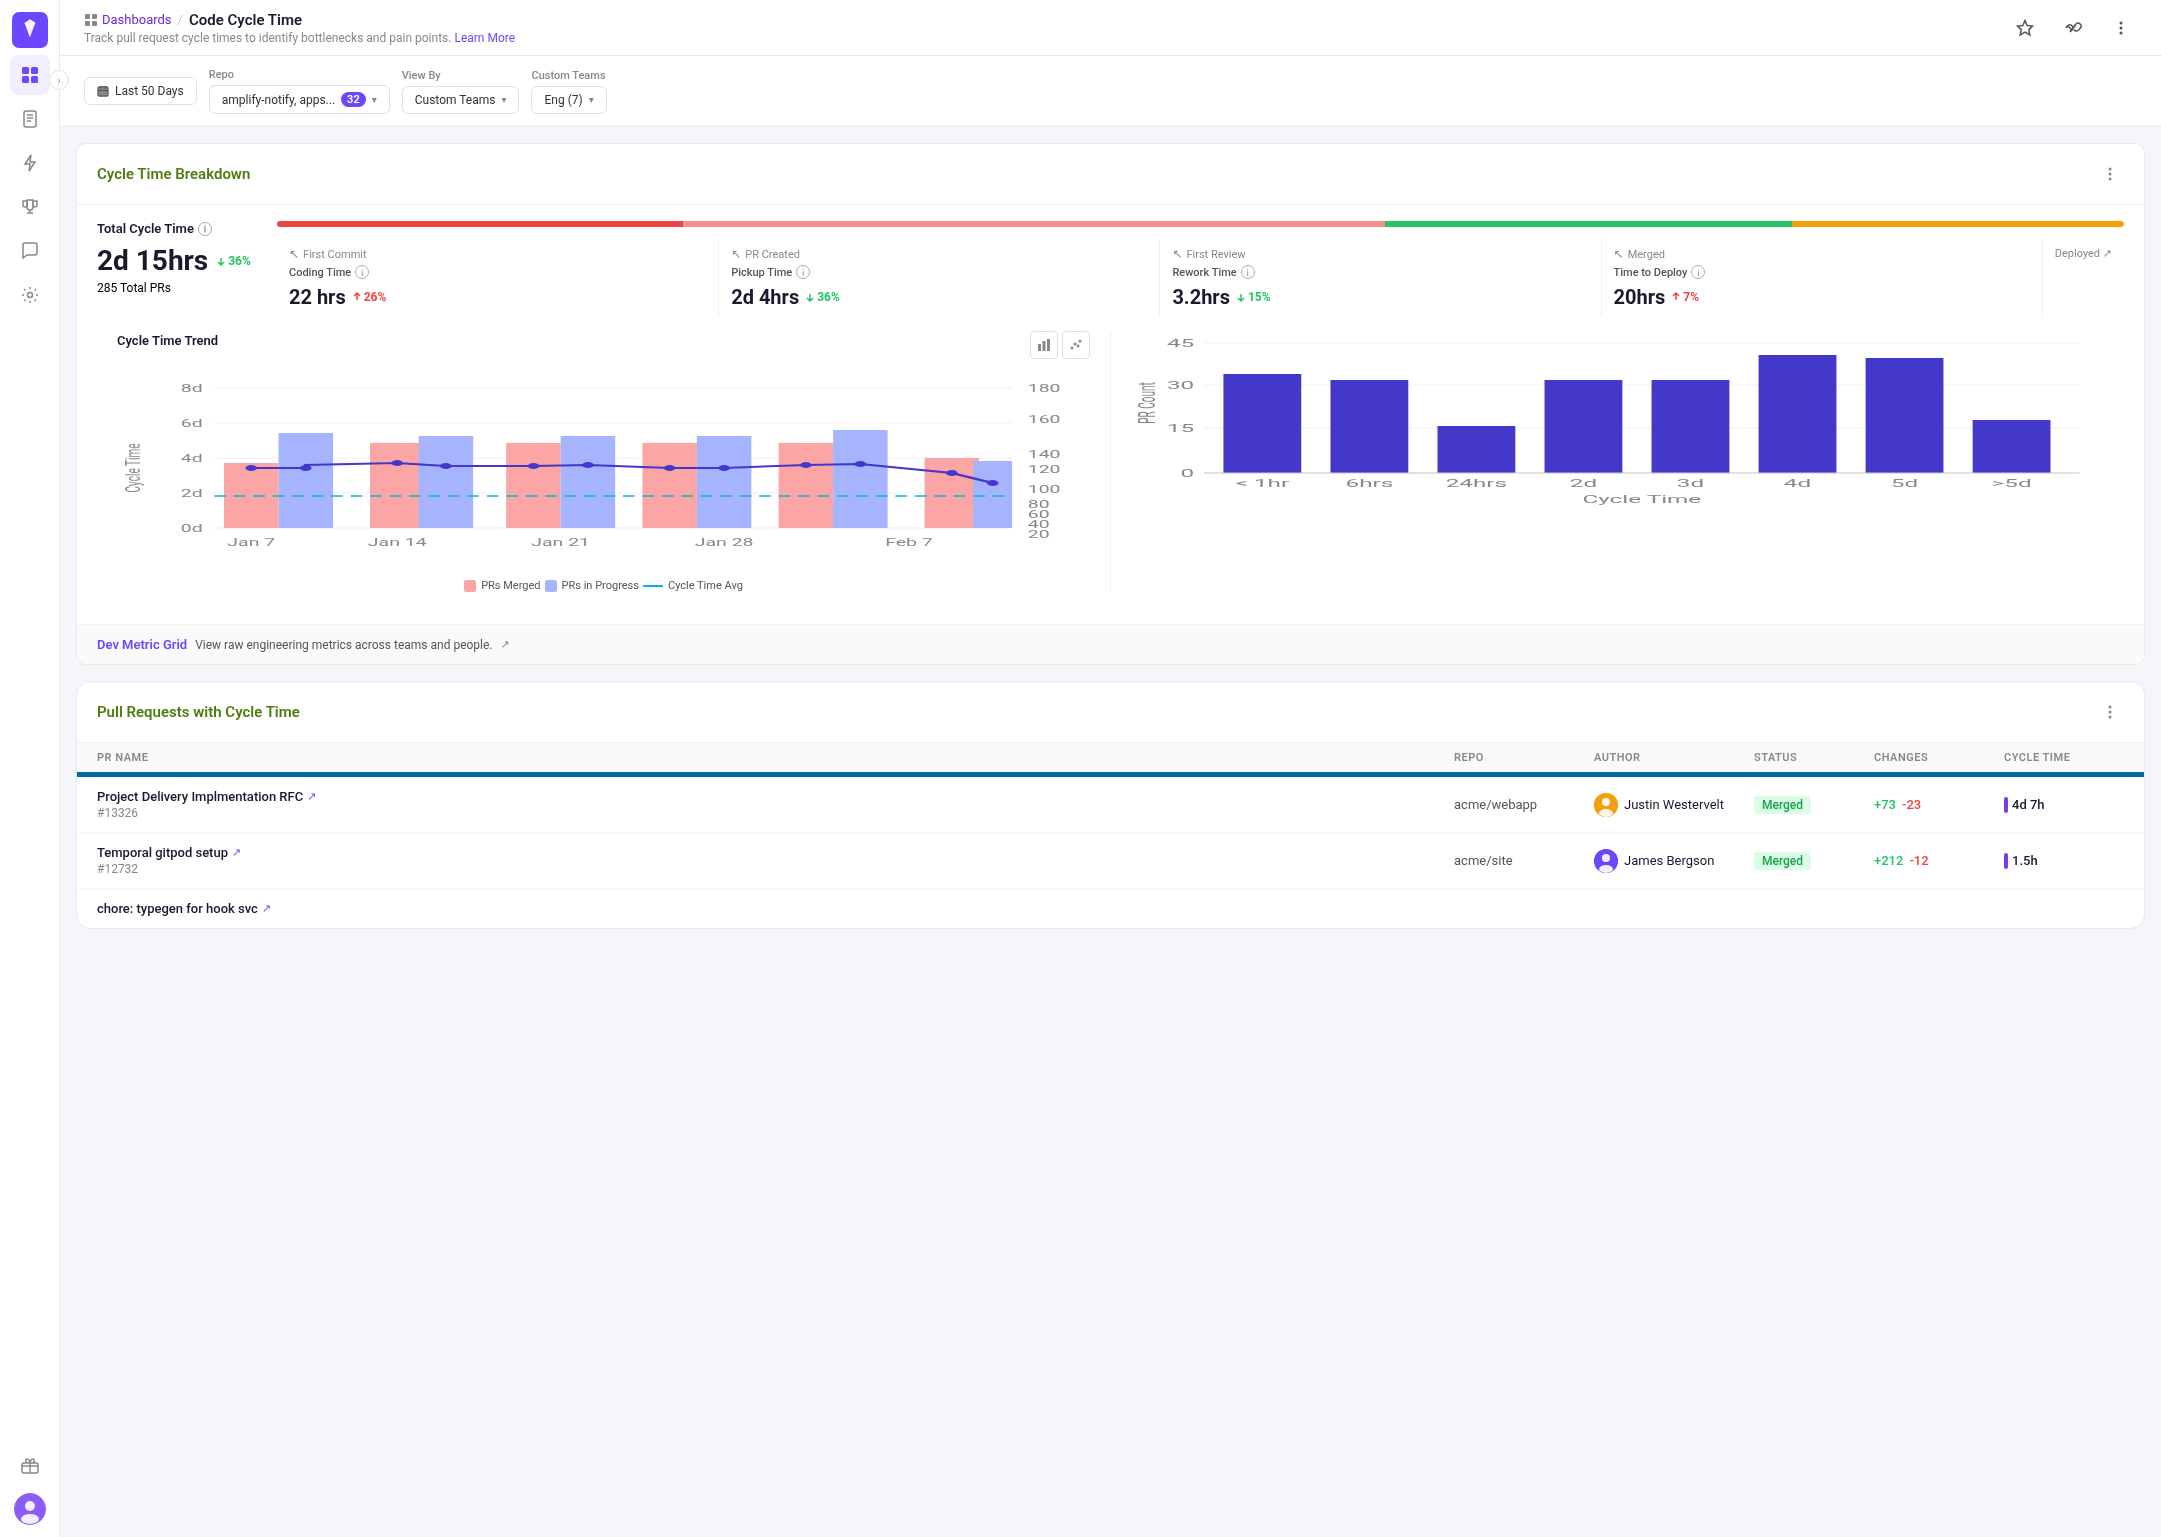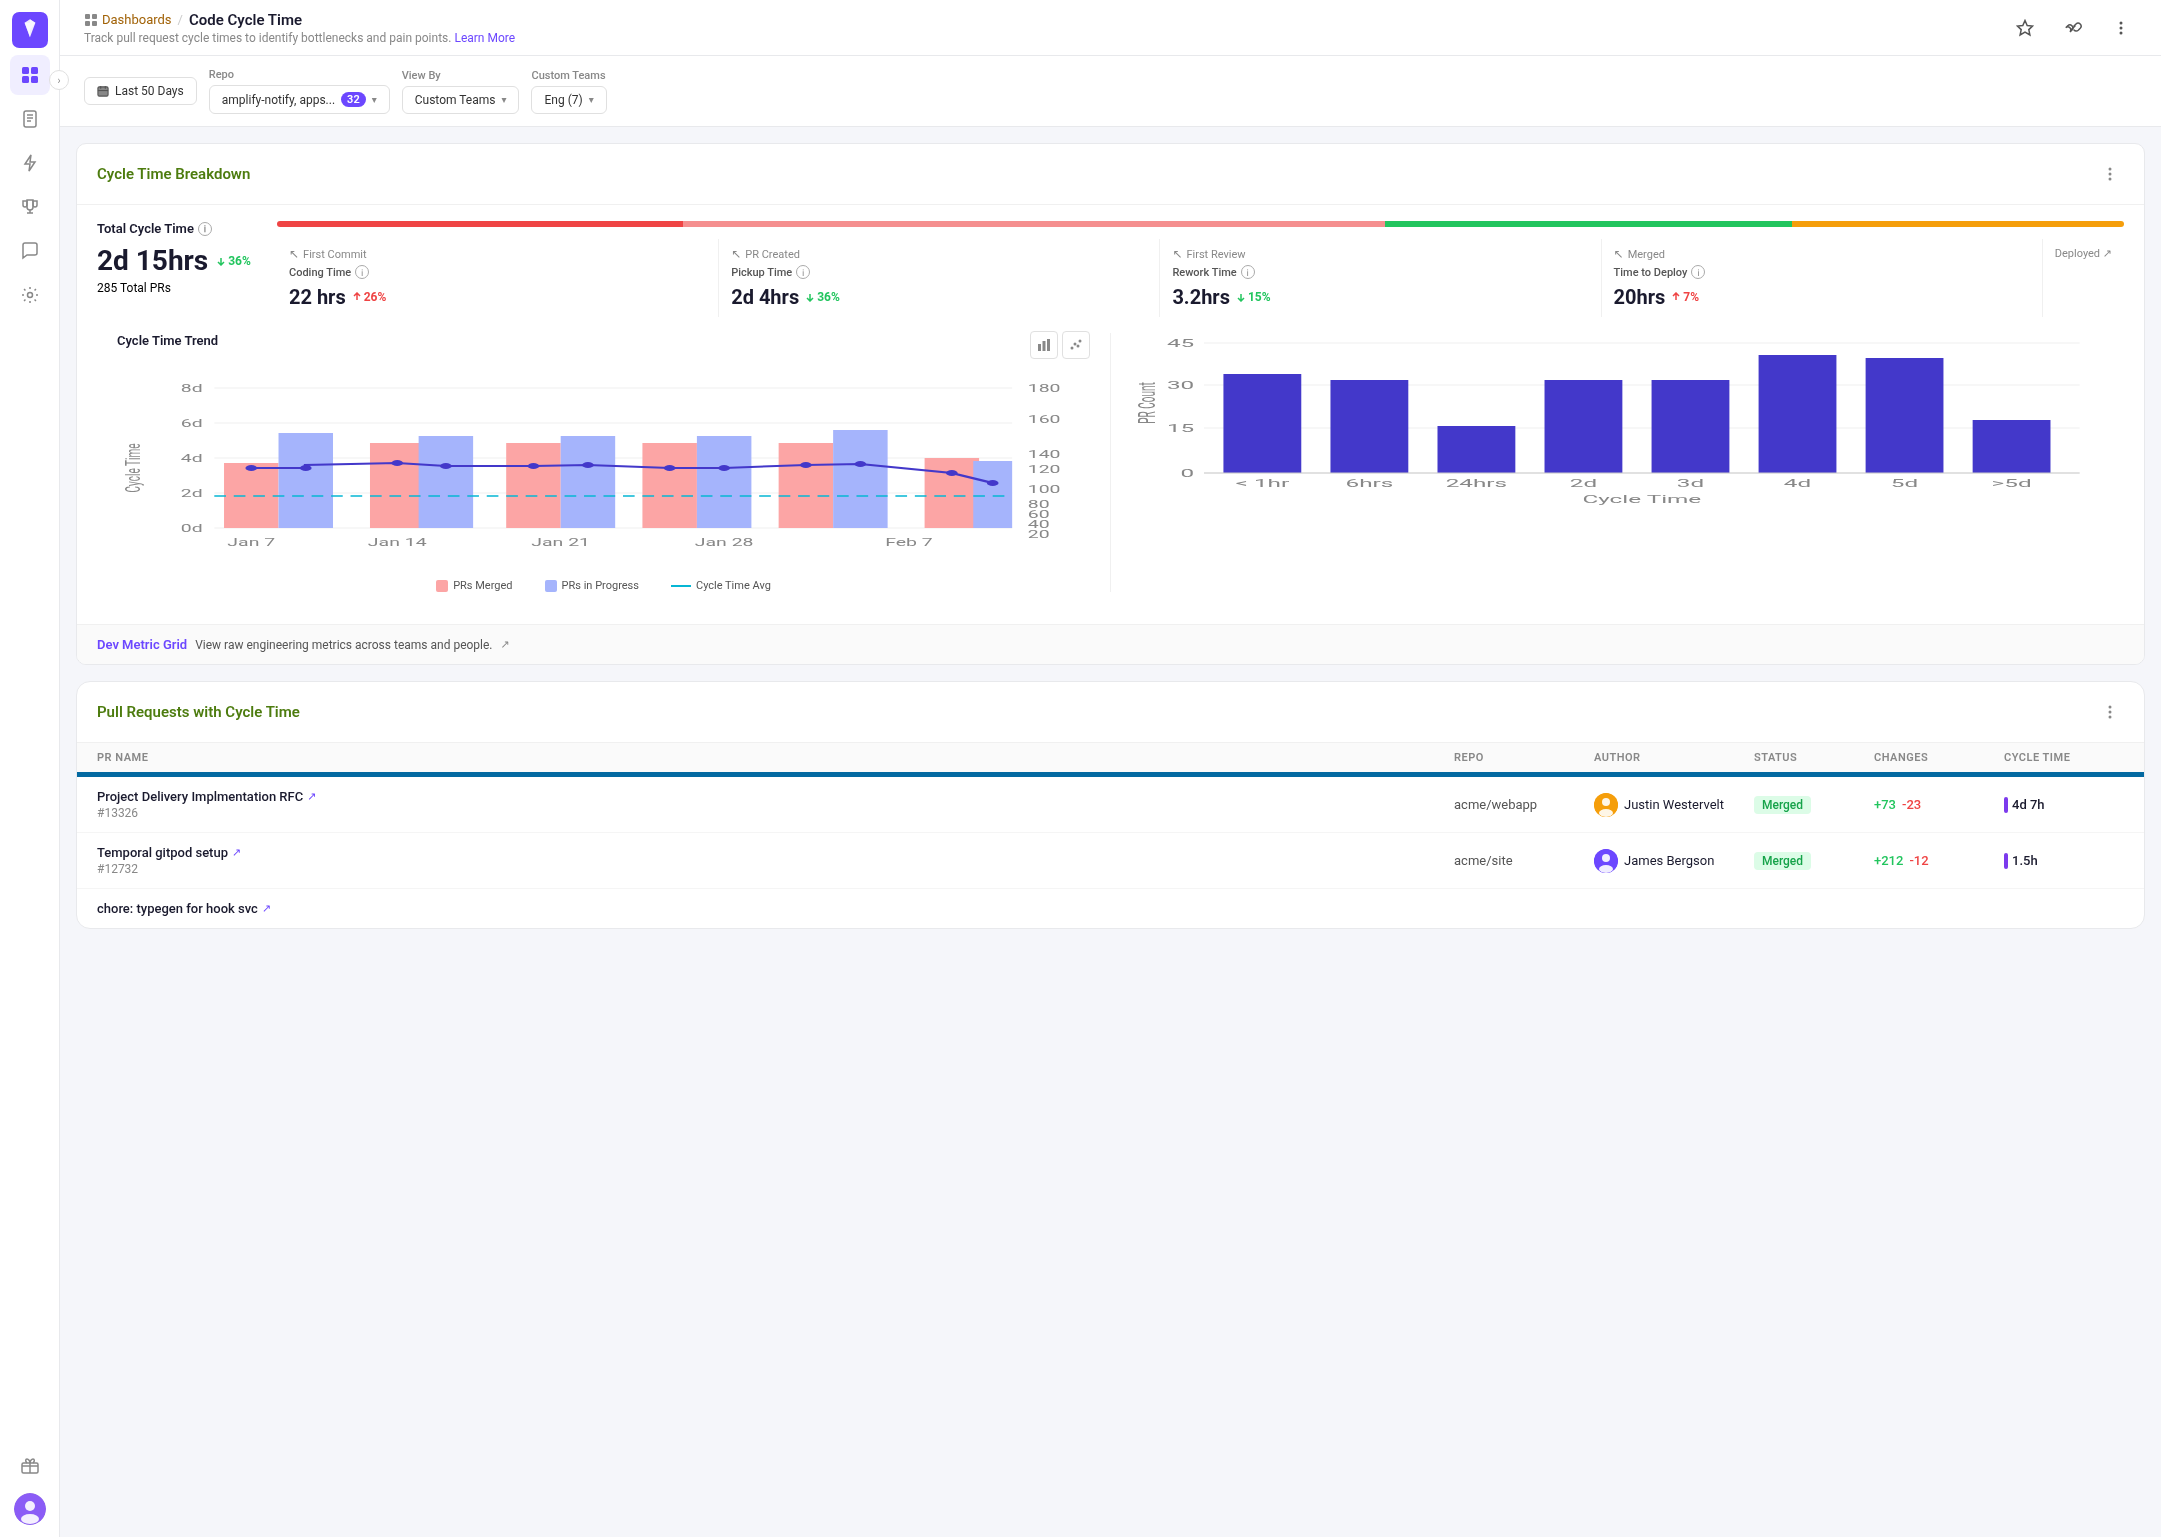--- a/index.html
+++ b/index.html
@@ -13,21 +13,21 @@
     .sidebar-bottom { margin-top: auto; display: flex; flex-direction: column; align-items: center; gap: 8px; }
     .sidebar-avatar { width: 32px; height: 32px; border-radius: 50%; overflow: hidden; background: #ddd; }
 
     
     .main { flex: 1; display: flex; flex-direction: column; overflow: hidden; }
 
     
     .header { background: #fff; border-bottom: 1px solid #e8e9ec; padding: 10px 24px; display: flex; align-items: center; justify-content: space-between; min-height: 56px; }
     .header-left { display: flex; align-items: center; gap: 8px; }
     .breadcrumb { display: flex; align-items: center; gap: 6px; font-size: 13px; color: #888; }
-    .breadcrumb-link { color: #a16207; cursor: pointer; display: flex; align-items: center; gap: 4px; }
+    .breadcrumb-link { color: #6d28d9; cursor: pointer; display: flex; align-items: center; gap: 4px; }
     .breadcrumb-sep { color: #ccc; }
     .breadcrumb-current { color: #1a1a2e; font-weight: 600; font-size: 15px; }
     .header-sub { font-size: 12px; color: #888; margin-top: 2px; }
     .header-sub a { color: #6c47ff; text-decoration: none; }
     .header-right { display: flex; align-items: center; gap: 16px; }
     .header-icon { width: 32px; height: 32px; display: flex; align-items: center; justify-content: center; cursor: pointer; color: #555; font-size: 16px; border-radius: 6px; }
 
     
     .content { flex: 1; overflow-y: auto; padding: 0; }
 
@@ -70,21 +70,21 @@
     .phase-change { font-size: 12px; }
     .deployed-label { font-size: 11px; color: #888; display: flex; align-items: center; gap: 2px; }
 
     
     .charts-row { display: flex; gap: 0; padding: 16px 20px; }
     .chart-left { flex: 1; padding-right: 20px; border-right: 1px solid #f0f0f0; }
     .chart-right { flex: 1; padding-left: 20px; }
     .chart-title { font-size: 13px; font-weight: 600; margin-bottom: 12px; }
     .chart-toolbar { display: flex; gap: 4px; float: right; margin-top: -4px; }
     .chart-tool-btn { width: 28px; height: 28px; display: flex; align-items: center; justify-content: center; border: 1px solid #e0e0e0; border-radius: 4px; cursor: pointer; font-size: 13px; color: #555; background: #fff; }
-    .chart-legend { display: flex; gap: 32px; margin-top: 8px; justify-content: center; font-size: 11px; color: #555; }
+    .chart-legend { display: flex; gap: 4px; margin-top: 8px; justify-content: center; font-size: 11px; color: #555; }
     .legend-item { display: flex; align-items: center; gap: 5px; }
     .legend-dot { width: 12px; height: 12px; border-radius: 2px; }
     .legend-line { width: 20px; height: 2px; background: #06b6d4; border-top: 2px dashed #06b6d4; }
 
     
     .dev-metric-row { padding: 12px 20px; background: #fafafa; border-top: 1px solid #f0f0f0; display: flex; align-items: center; gap: 8px; }
     .dev-metric-link { color: #6c47ff; font-weight: 600; font-size: 13px; cursor: pointer; text-decoration: none; }
     .dev-metric-desc { font-size: 12px; color: #555; }
     .external-icon { color: #888; font-size: 11px; }
 

